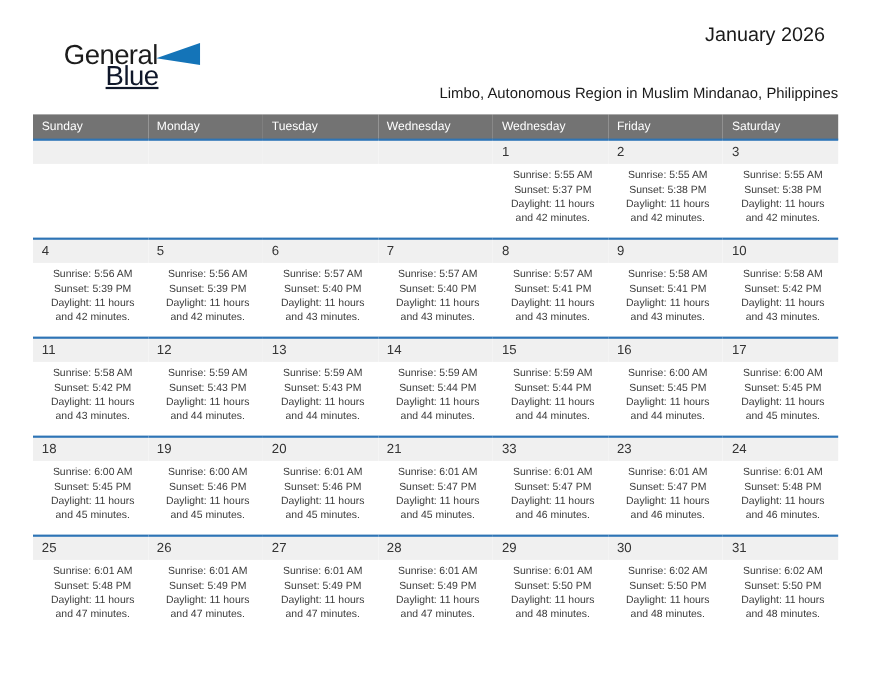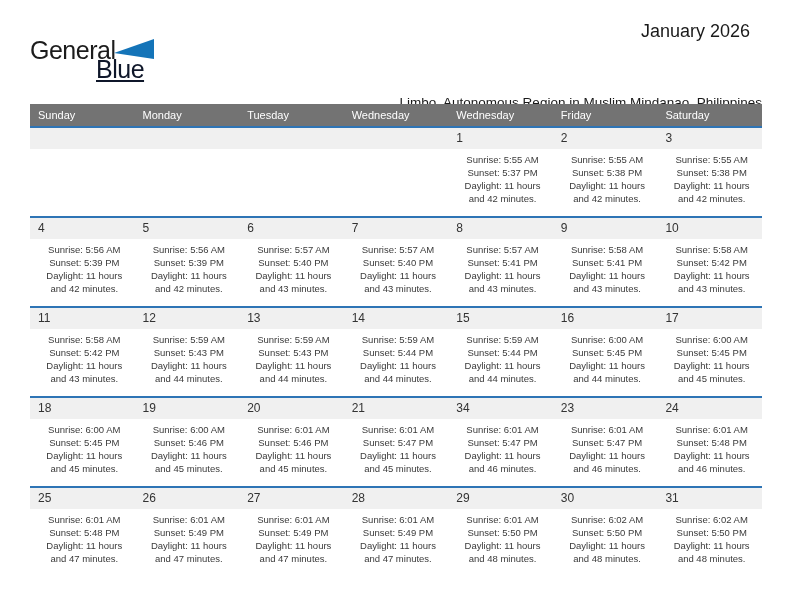--- a/index.html
+++ b/index.html
@@ -6,37 +6,37 @@
   body {
     width: 792px; height: 612px;
     font-family: "Liberation Sans", sans-serif;
     position: relative;
     color: #1a1a1a;
   }
   .page { position: absolute; inset: 0; }
 
   
   .logo { position: absolute; left: 30px; top: 36px; }
-  .logo-top { display: flex; align-items: flex-start; }
+  .logo-top { display: flex; align-items: flex-start; margin-left: 28px; }
   .logo-general {
     font-size: 25px; letter-spacing: -0.5px; color: #1c1c1c;
   }
   .logo-triangle { margin-left: -1px; margin-top: 3px; }
   .logo-blue {
     font-size: 25px; letter-spacing: -0.5px; color: #0f172a;
     margin-left: 66px; margin-top: -10px; text-decoration: underline;
   }
 
   
   .title {
     position: absolute; top: 21px; right: 42px;
     font-size: 18px; color: #1a1a1a;
   }
   .subtitle {
-    position: absolute; top: 95px; right: 30px;
+    position: absolute; top: 77px; right: 30px;
     font-size: 13.5px; color: #1a1a1a;
   }
 
   
   table.calendar {
     position: absolute; left: 30px; top: 104px;
     width: 732px; border-collapse: collapse; table-layout: fixed;
   }
   table.calendar thead th {
     background: #737373; color: #ffffff;
@@ -289,21 +289,21 @@
           <td>
             <div class="day-num">21</div>
             <div class="details">
               <div>Sunrise: 6:01 AM</div>
               <div>Sunset: 5:47 PM</div>
               <div>Daylight: 11 hours</div>
               <div>and 45 minutes.</div>
             </div>
           </td>
           <td>
-            <div class="day-num">34</div>
+            <div class="day-num">33</div>
             <div class="details">
               <div>Sunrise: 6:01 AM</div>
               <div>Sunset: 5:47 PM</div>
               <div>Daylight: 11 hours</div>
               <div>and 46 minutes.</div>
             </div>
           </td>
           <td>
             <div class="day-num">23</div>
             <div class="details">

